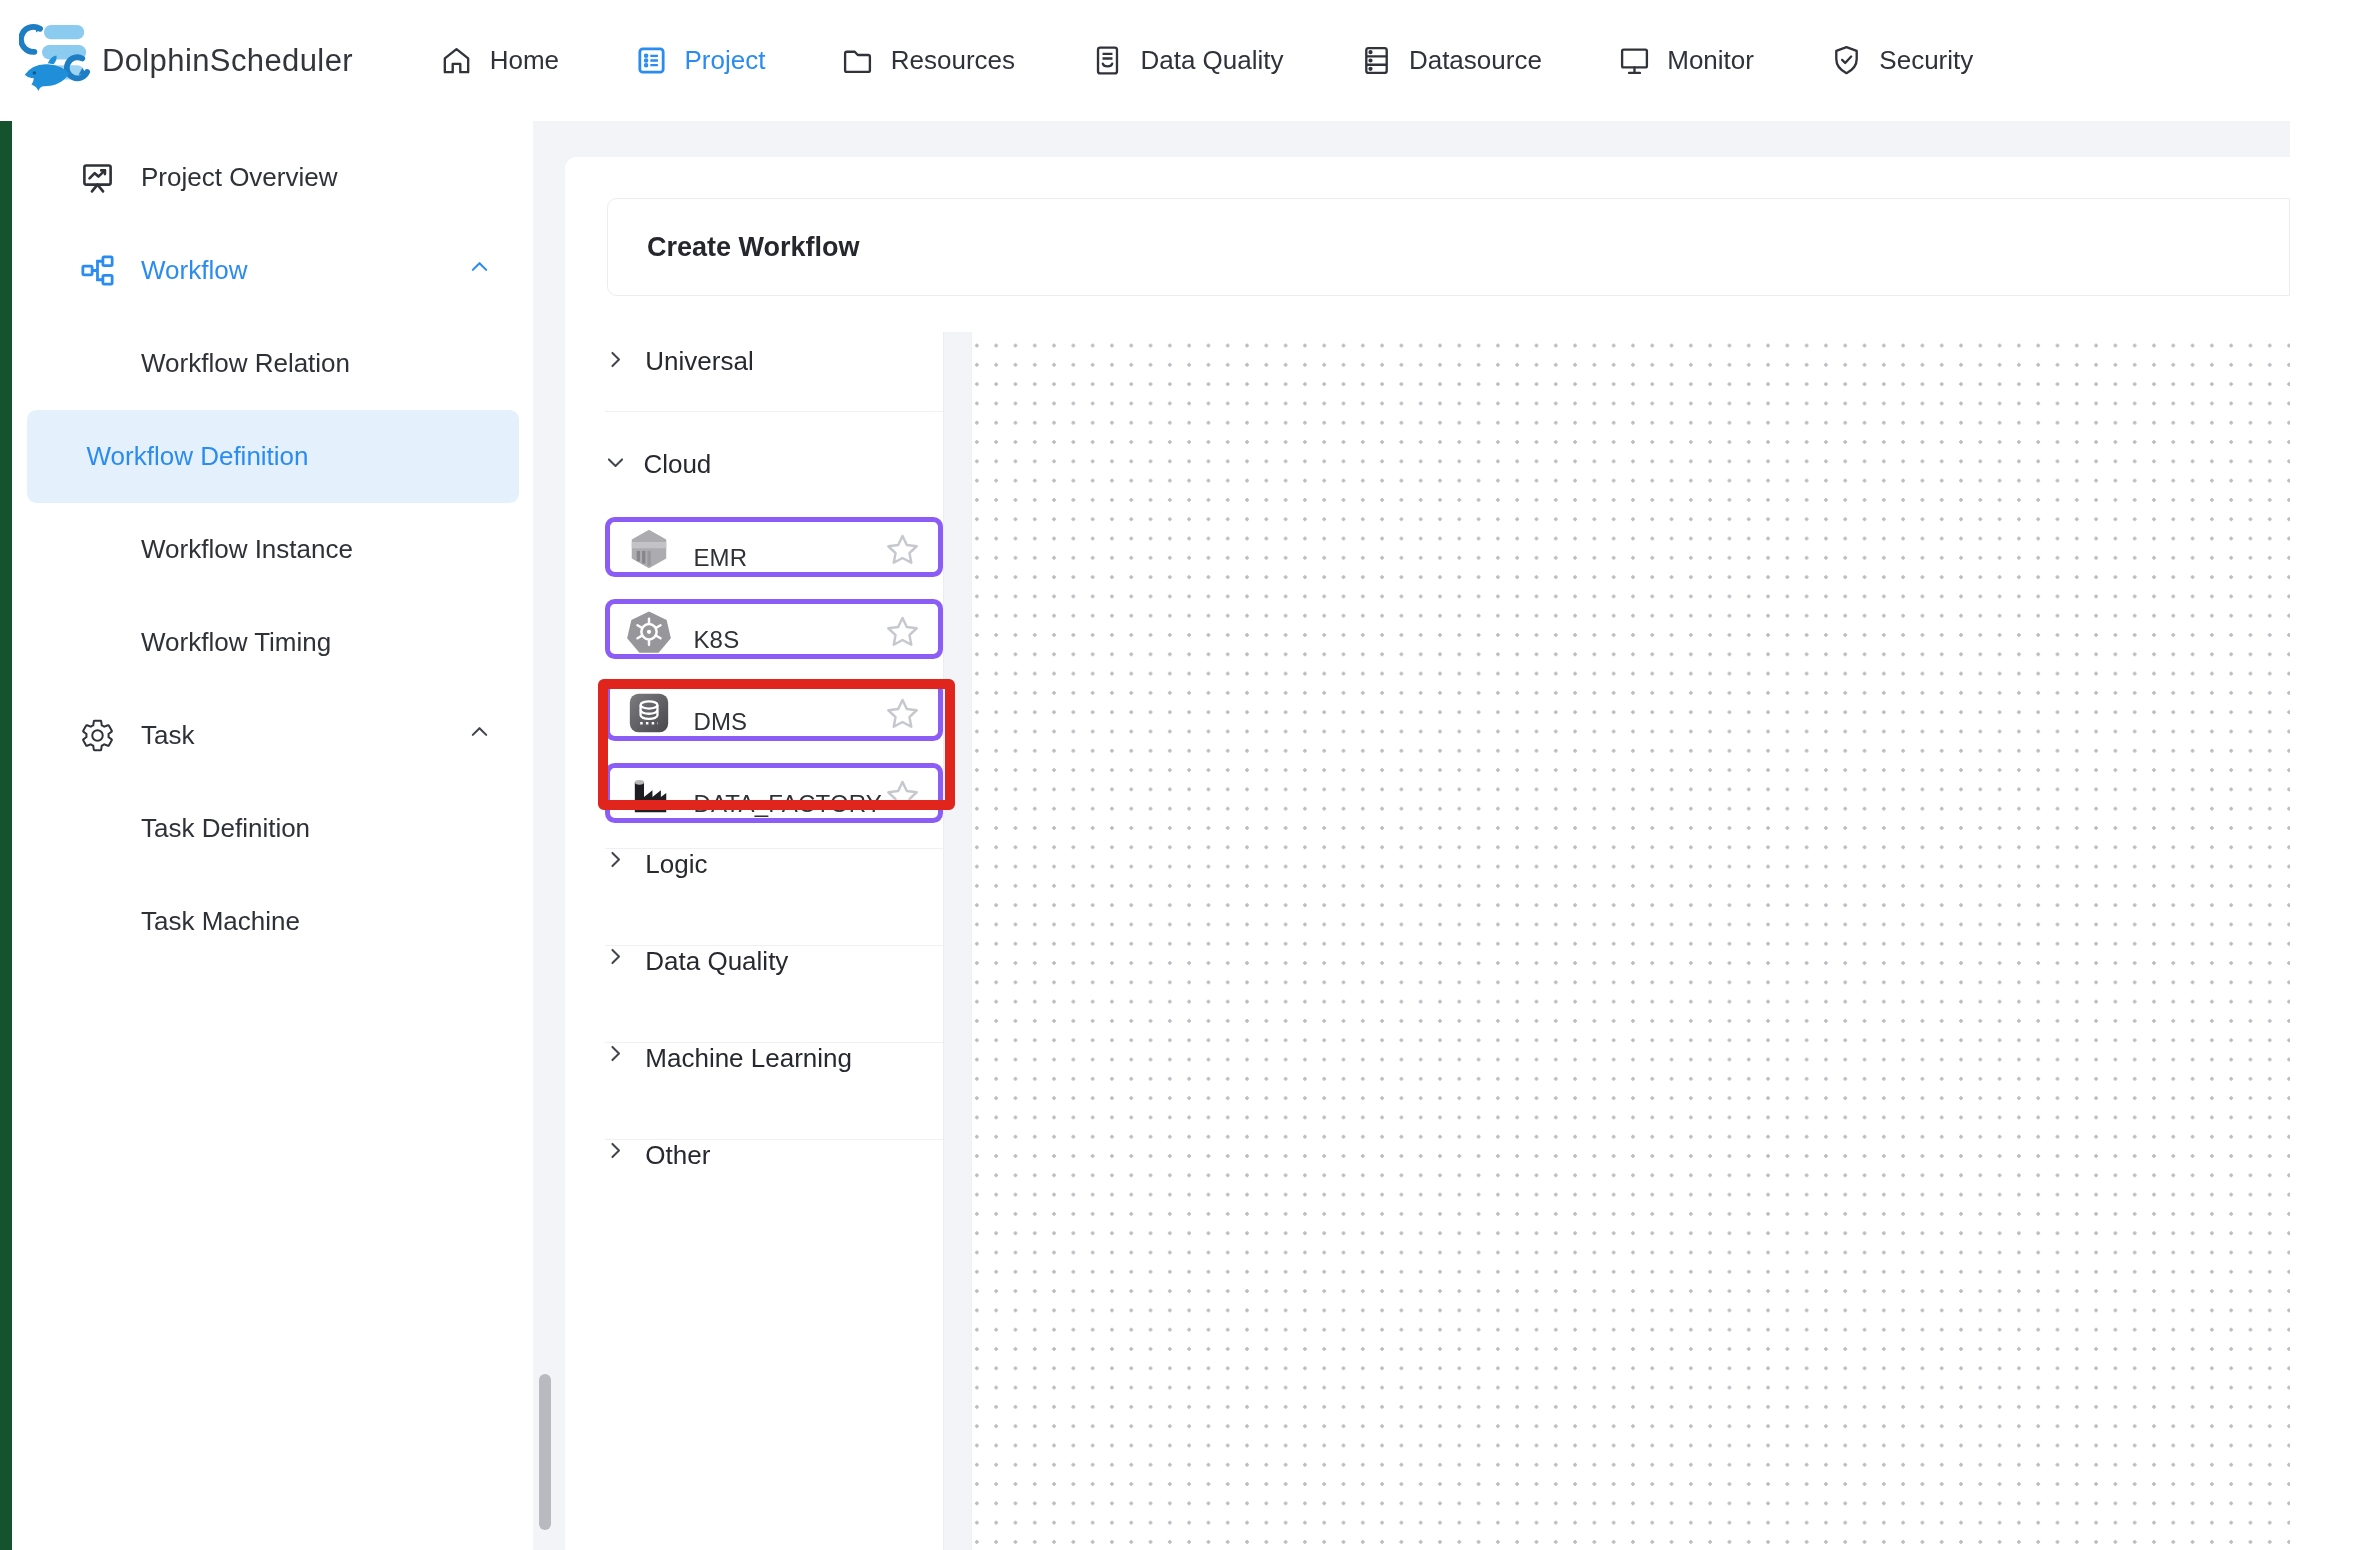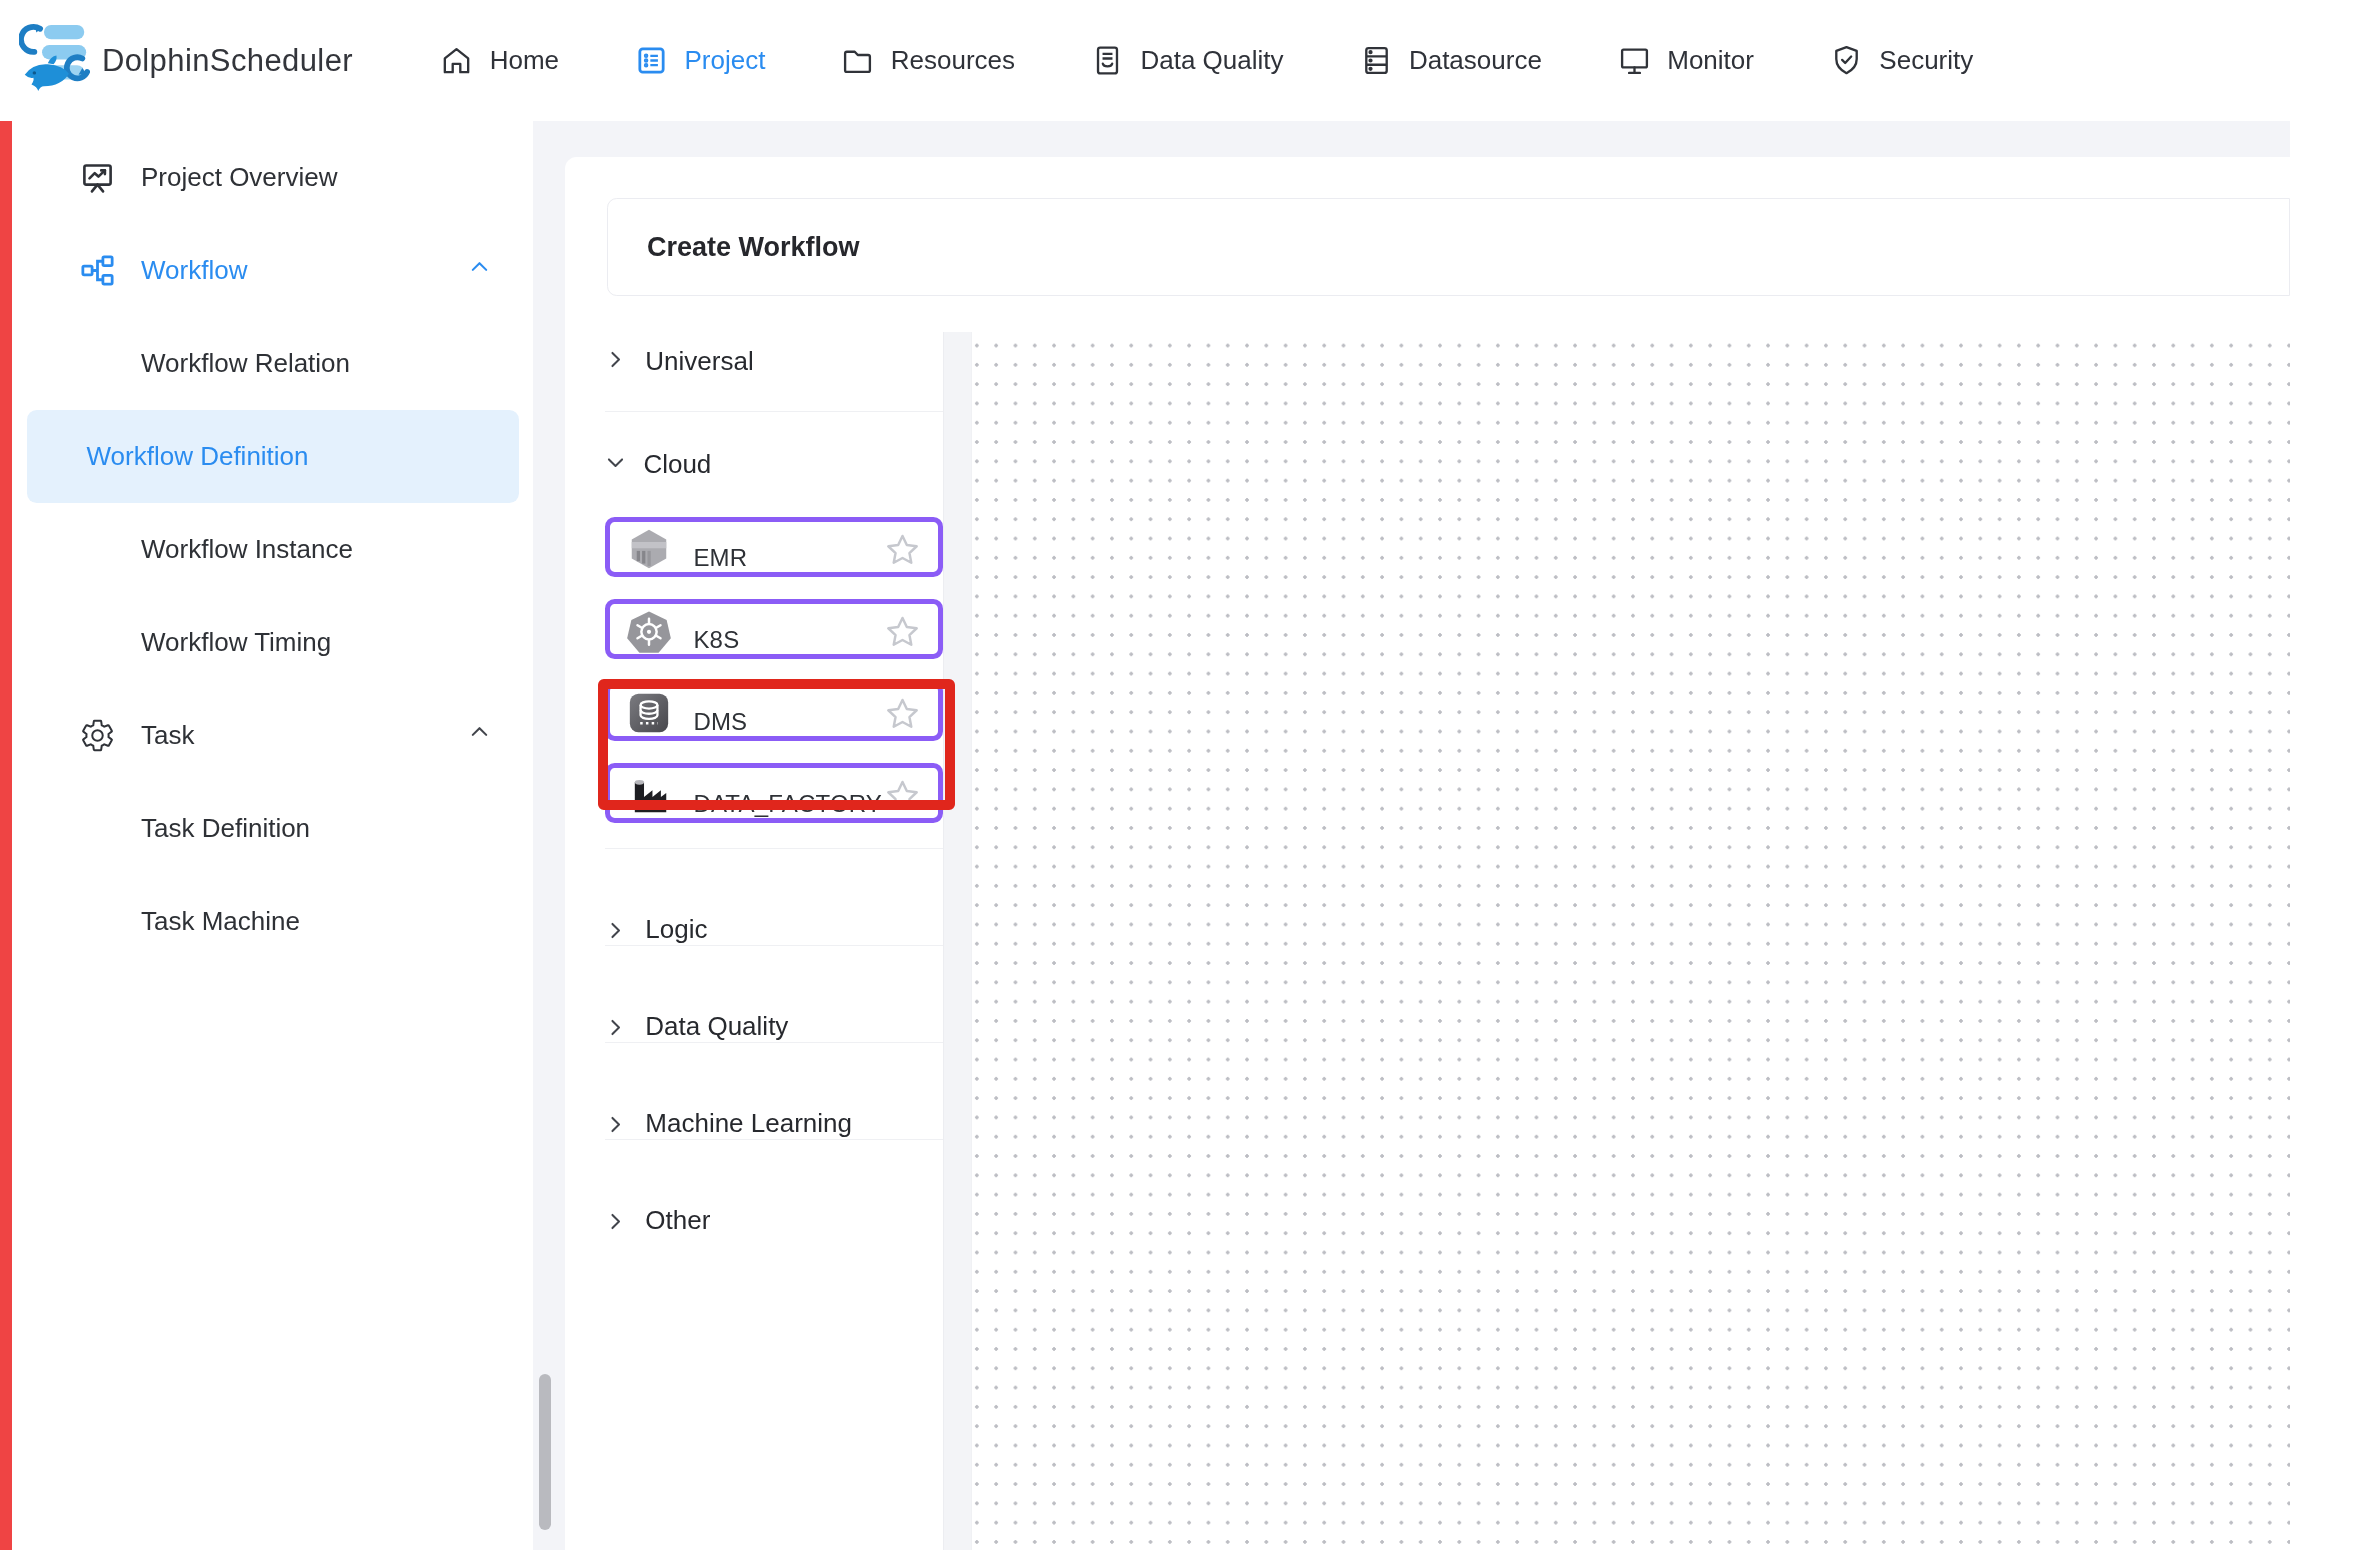--- a/index.html
+++ b/index.html
@@ -1,18 +1,18 @@
 <!DOCTYPE html>
 <html><head>
 <meta charset="utf-8">
 <style>
   * { margin:0; padding:0; box-sizing:border-box; }
   html,body { background:#fff; }
   body { font-family:"Liberation Sans", sans-serif; color:#2E3136; }
-  .stage { position:relative; width:2290px; height:1551px; overflow:hidden; background:#ef4444;text-decoration:underline; }
+  .stage { position:relative; width:2290px; height:1551px; overflow:hidden; background:#14532d;text-decoration:underline; }
 
   
   .topnav { position:absolute; left:0; top:0; right:0; height:121px; background:#fff; display:flex; align-items:center; z-index:10; }
   .brand { display:flex; align-items:center; margin-left:19.3px; width:420px; flex-shrink:0; }
   .brand-name { font-size:31px; color:#33353b; letter-spacing:0.4px; margin-left:11.6px; }
   .nav-items { display:flex; align-items:center; gap:75px; }
   .nav-item { display:flex; align-items:center; gap:15.4px; font-size:26px; color:#2f3239; cursor:pointer; }
   .nav-item svg { display:block; }
   .nav-item.active { color:#2A8CF0; }
 
@@ -24,21 +24,21 @@
   .wrapper { position:absolute; left:44px; top:36px; right:0; bottom:0; background:#fff; border-top-left-radius:11.6px; }
 
   .title-card { position:absolute; left:42px; top:41px; right:0; height:98px; background:#fff; border:1px solid #EBECF1; border-radius:9.7px 0 0 9.7px; display:flex; align-items:center; }
   .title-card h1 { margin-left:39px; font-size:27px; font-weight:bold; color:#26272c; }
 
   
   .editor { position:absolute; left:0; top:175px; right:0; bottom:0; display:flex; }
   .task-list { width:378px; background:#fff; flex-shrink:0; }
   .sections { margin-left:40px; width:338px; }
 
-  .sec-head { height:97px; display:flex; align-items:flex-end; gap:19.3px; border-top:1px solid #EFF0F3; cursor:pointer; }
+  .sec-head { height:97px; display:flex; align-items:flex-start; gap:19.3px; border-top:1px solid #EFF0F3; cursor:pointer; }
   .sec-label { font-size:26px; color:#27292e; }
   .sec-head svg { flex-shrink:0; }
   .sec-universal { height:79px; border-top:none; align-items:flex-start; padding-top:9.7px; }
   .sec-universal .inner-row { display:flex; align-items:center; gap:19.3px; height:39px; }
   .sec-cloud { height:106px; border-top:1px solid #EFF0F3; display:flex; align-items:center; gap:17.4px; cursor:pointer; }
   .cards { padding-bottom:25px; }
   .titem { height:60px; background:#fff; border:5px solid #8b5cf6; border-radius:9.7px; display:flex; align-items:flex-end; margin-bottom:22px; cursor:grab; }
   .titem:last-child { margin-bottom:0; }
   .ticon { width:46px; height:46px; margin-left:16.4px; flex-shrink:0; }
   .tlabel { margin-left:21px; font-size:24px; color:#2e3136; letter-spacing:0.2px; }

